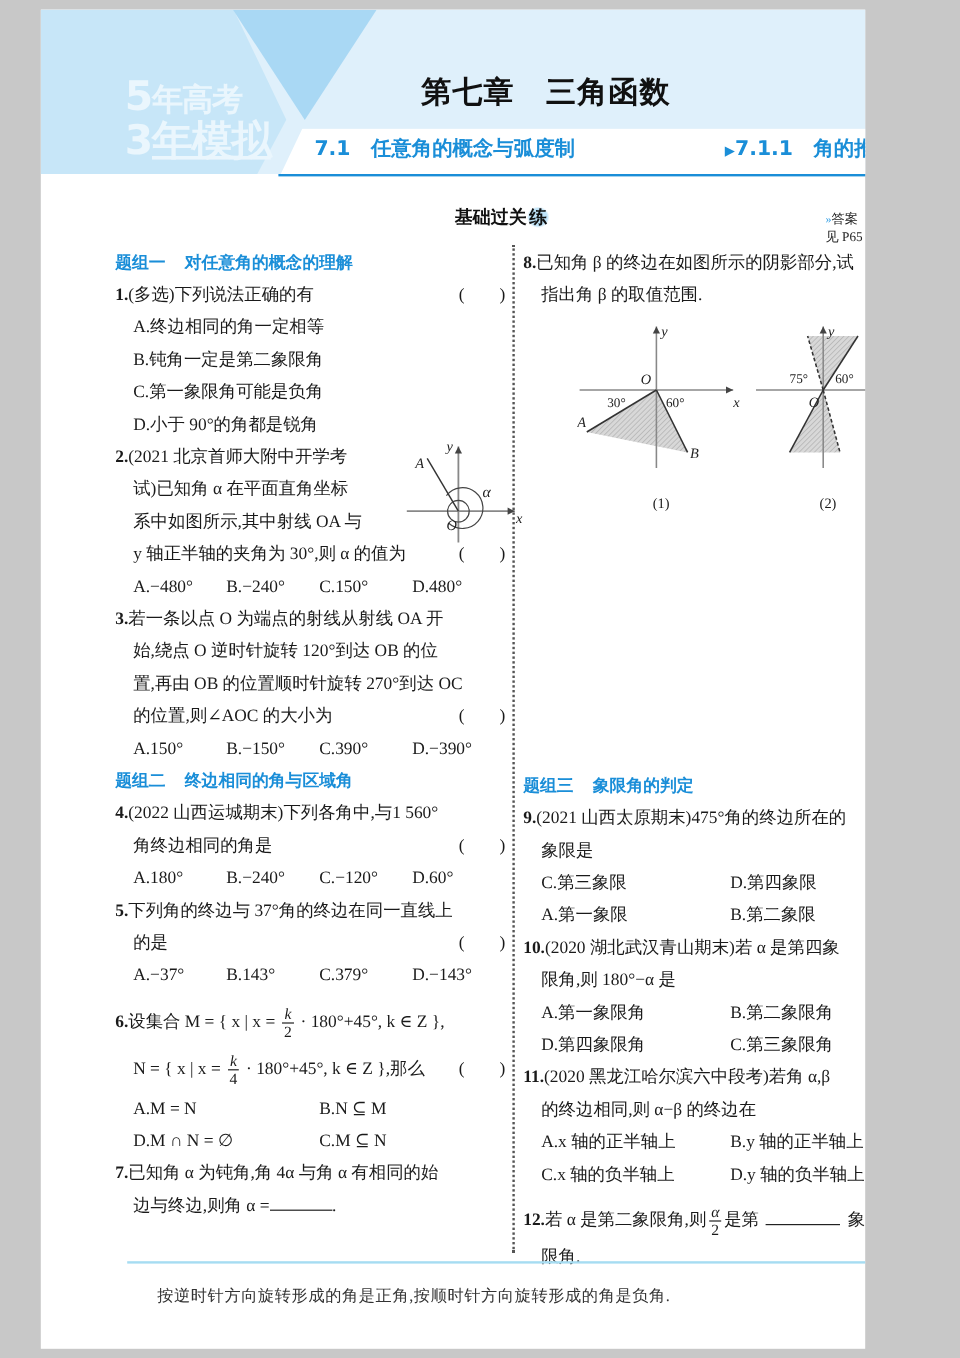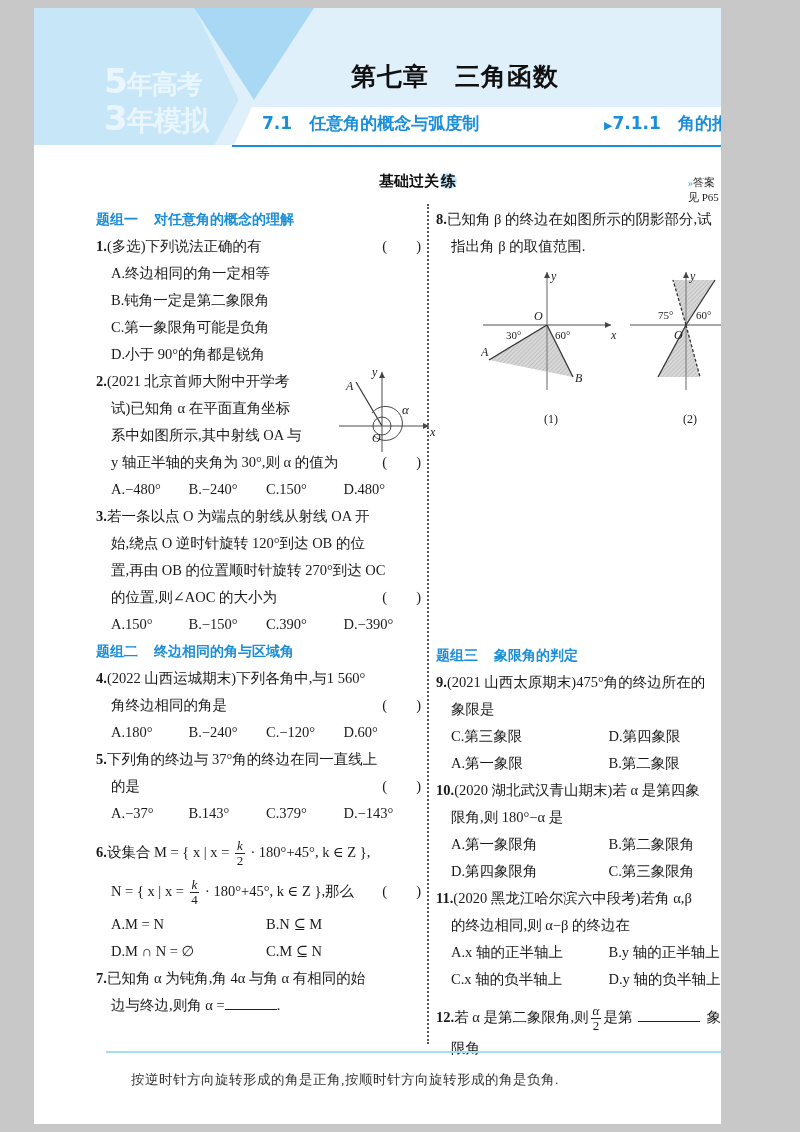--- a/index.html
+++ b/index.html
@@ -6,21 +6,21 @@
   body { width:800px; height:1132px; background:#c8c8c8; position:relative; overflow:hidden;
          font-family:"Liberation Serif","DejaVu Serif",serif; color:#1a1a1a; }
   .page { position:absolute; left:8px; top:8px; width:687px; height:1116px; background:#fff; overflow:hidden;margin-left:26px; }
   .banner { position:absolute; left:0; top:0; width:784px; height:137px; background:#dff0fb; }
   .tri-dark { position:absolute; left:160px; top:0; width:120px; height:92px; background:#a9d8f4;
               clip-path:polygon(0 0,100% 0,50% 100%); }
   .tri-light-left { position:absolute; left:0; top:0; width:220px; height:137px; background:#c7e6f8;
               clip-path:polygon(0 0,73% 0,93% 67%,82% 100%,0 100%); }
   .logo { position:absolute; left:70px; top:58px; color:#eaf6fd; font-family:"DejaVu Sans",sans-serif;
           font-weight:bold; line-height:30px; letter-spacing:-1px; }
-  .logo .l1 { font-size:26px; } .logo .l2 { font-size:28px; }
+  .logo .l1 { font-size:26px; } .logo .l2 { font-size:34px;text-decoration:underline; }
   .logo .big { font-size:34px; }
   .white-strip { position:absolute; left:200px; top:99px; width:584px; height:38px; background:#fff;
                  clip-path:polygon(18px 0,100% 0,100% 100%,0 100%); }
   .chapter-title { position:absolute; left:317px; top:52px; font-family:"DejaVu Sans",sans-serif;
                    font-weight:bold; font-size:25px; color:#111; letter-spacing:1px; white-space:pre; }
   .section-title { position:absolute; left:228px; top:104px; font-family:"DejaVu Sans",sans-serif;
                    font-size:17px; color:#1a8ed8; font-weight:bold; white-space:pre; }
   .subsection-title { position:absolute; left:570px; top:104px; font-family:"DejaVu Sans",sans-serif;
                    font-size:17px; color:#1a8ed8; font-weight:bold; white-space:pre; }
   .subsection-title .arrow { font-size:11px; }

